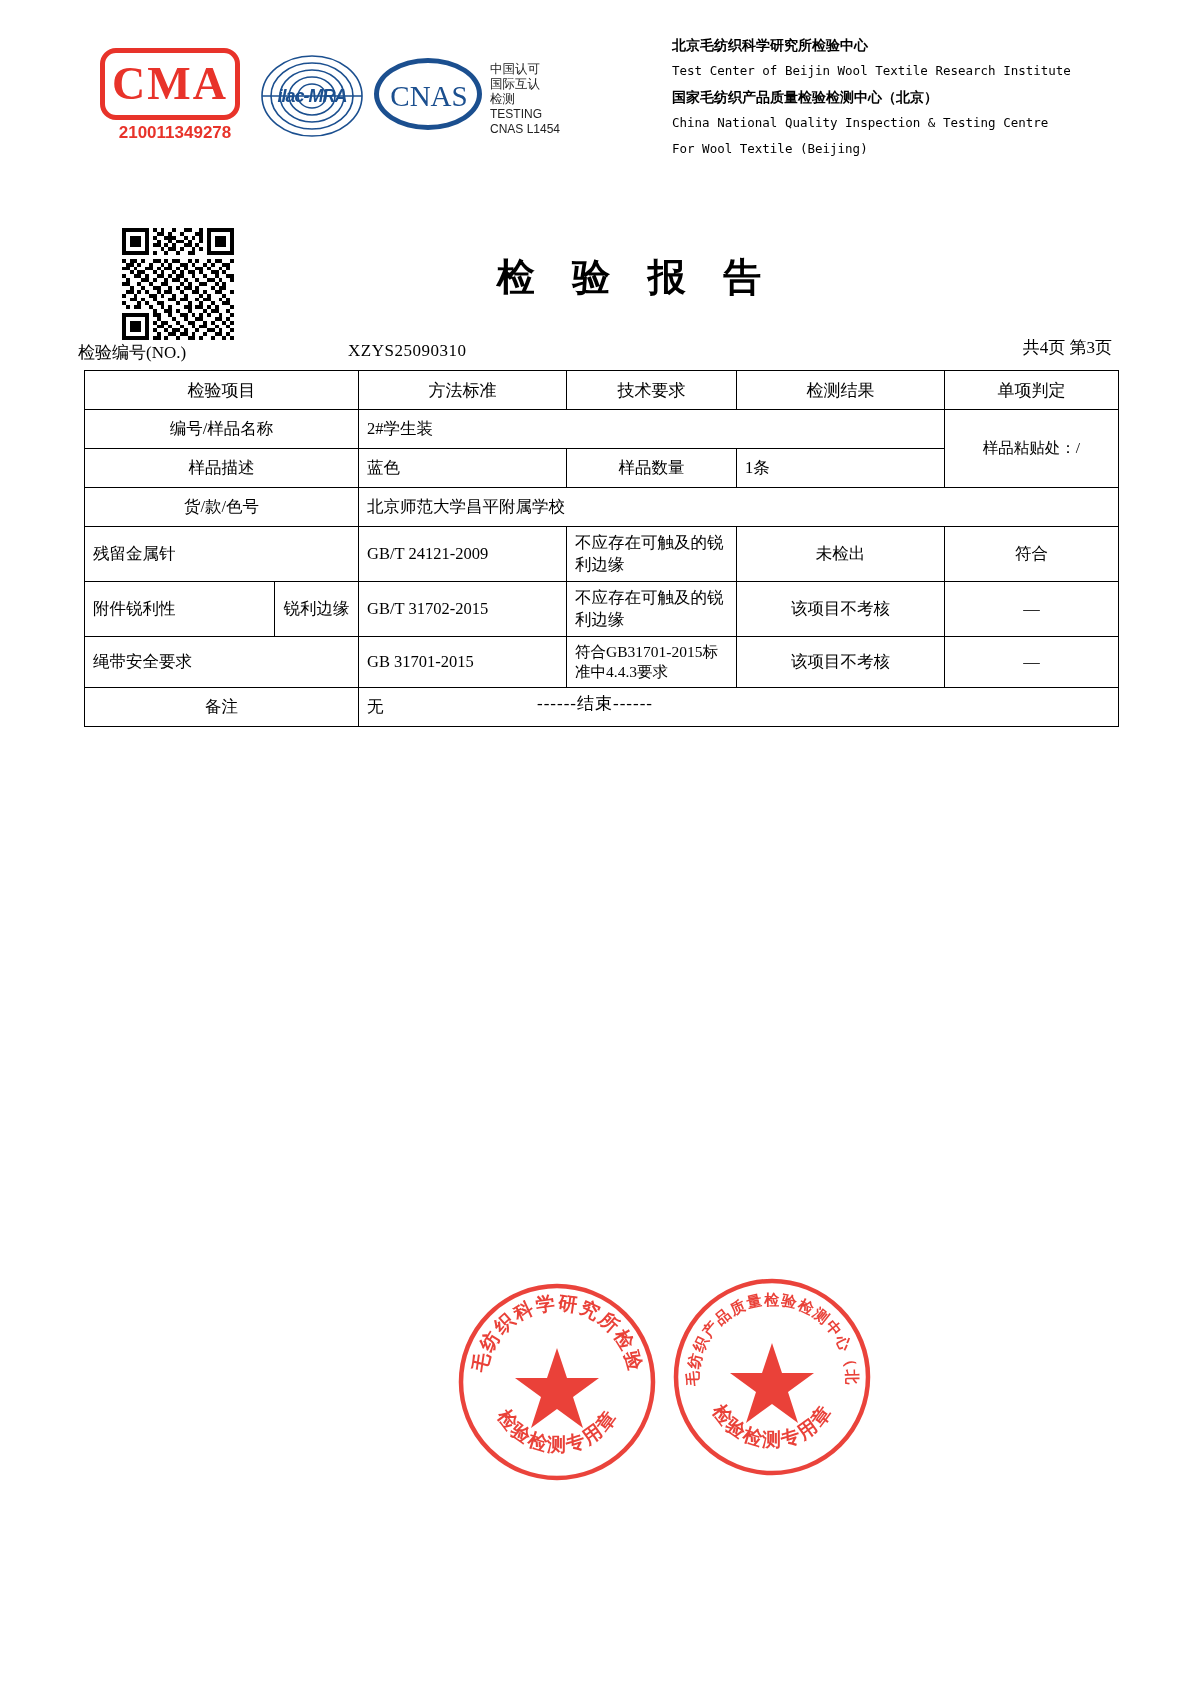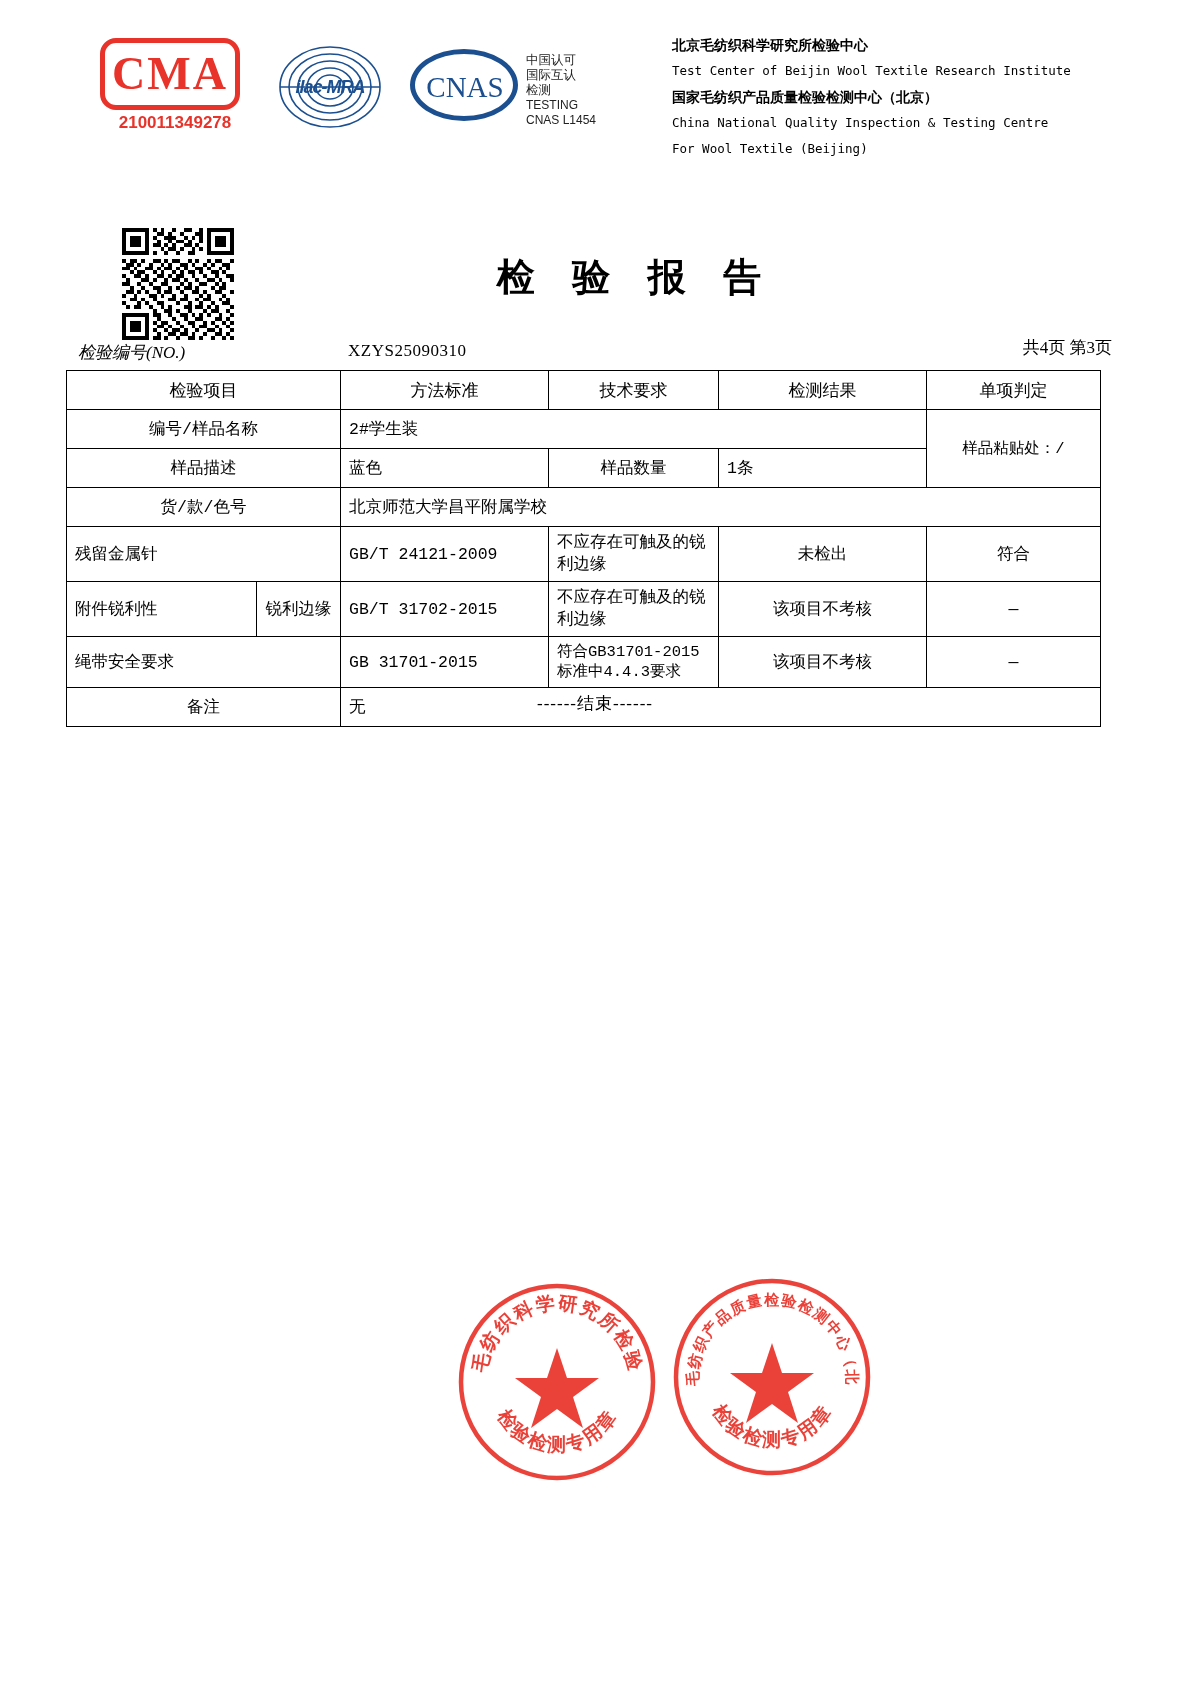--- a/index.html
+++ b/index.html
@@ -21,24 +21,24 @@
     position: absolute;
     top: 24px;
     left: 0;
     width: 1190px;
     height: 150px;
   }
 
   .logos {
     position: absolute;
     left: 100px;
-    top: 14px;
+    top: 24px;
     display: flex;
-    align-items: flex-end;
-    gap: 26px;
+    align-items: flex-start;
+    gap: 8px;
   }
 
   
   .cma-logo {
     position: relative;
     width: 150px;
     text-align: center;
   }
   .cma-mark {
     width: 140px;
@@ -154,47 +154,46 @@
     margin-left: 34px;
   }
 
   
   .no-line {
     position: absolute;
     left: 78px;
     top: 341px;
     font-size: 17px;
     font-family: "Liberation Serif", serif;
-    font-style: italic;
   }
   .no-value {
     position: absolute;
     left: 348px;
     top: 341px;
     font-size: 17px;
     font-family: "Liberation Serif", serif;
     letter-spacing: 0.5px;
   }
   .page-count {
     position: absolute;
     right: 78px;
     top: 336px;
     font-size: 17px;
     font-family: "Liberation Serif", serif;
   }
 
   
   table.report {
     position: absolute;
-    left: 66px;
+    left: 84px;
     top: 370px;
     width: 1034px;
     border-collapse: collapse;
     table-layout: fixed;
-    font-family: Liberation Mono, monospace;
+    font-family: Liberation Serif, serif;
     font-size: 16.5px;
   }
   table.report td {
     border: 1px solid #000;
     padding: 5px 8px;
     vertical-align: middle;
     height: 28px;
   }
   td.center { text-align: center; }
   td.head {

